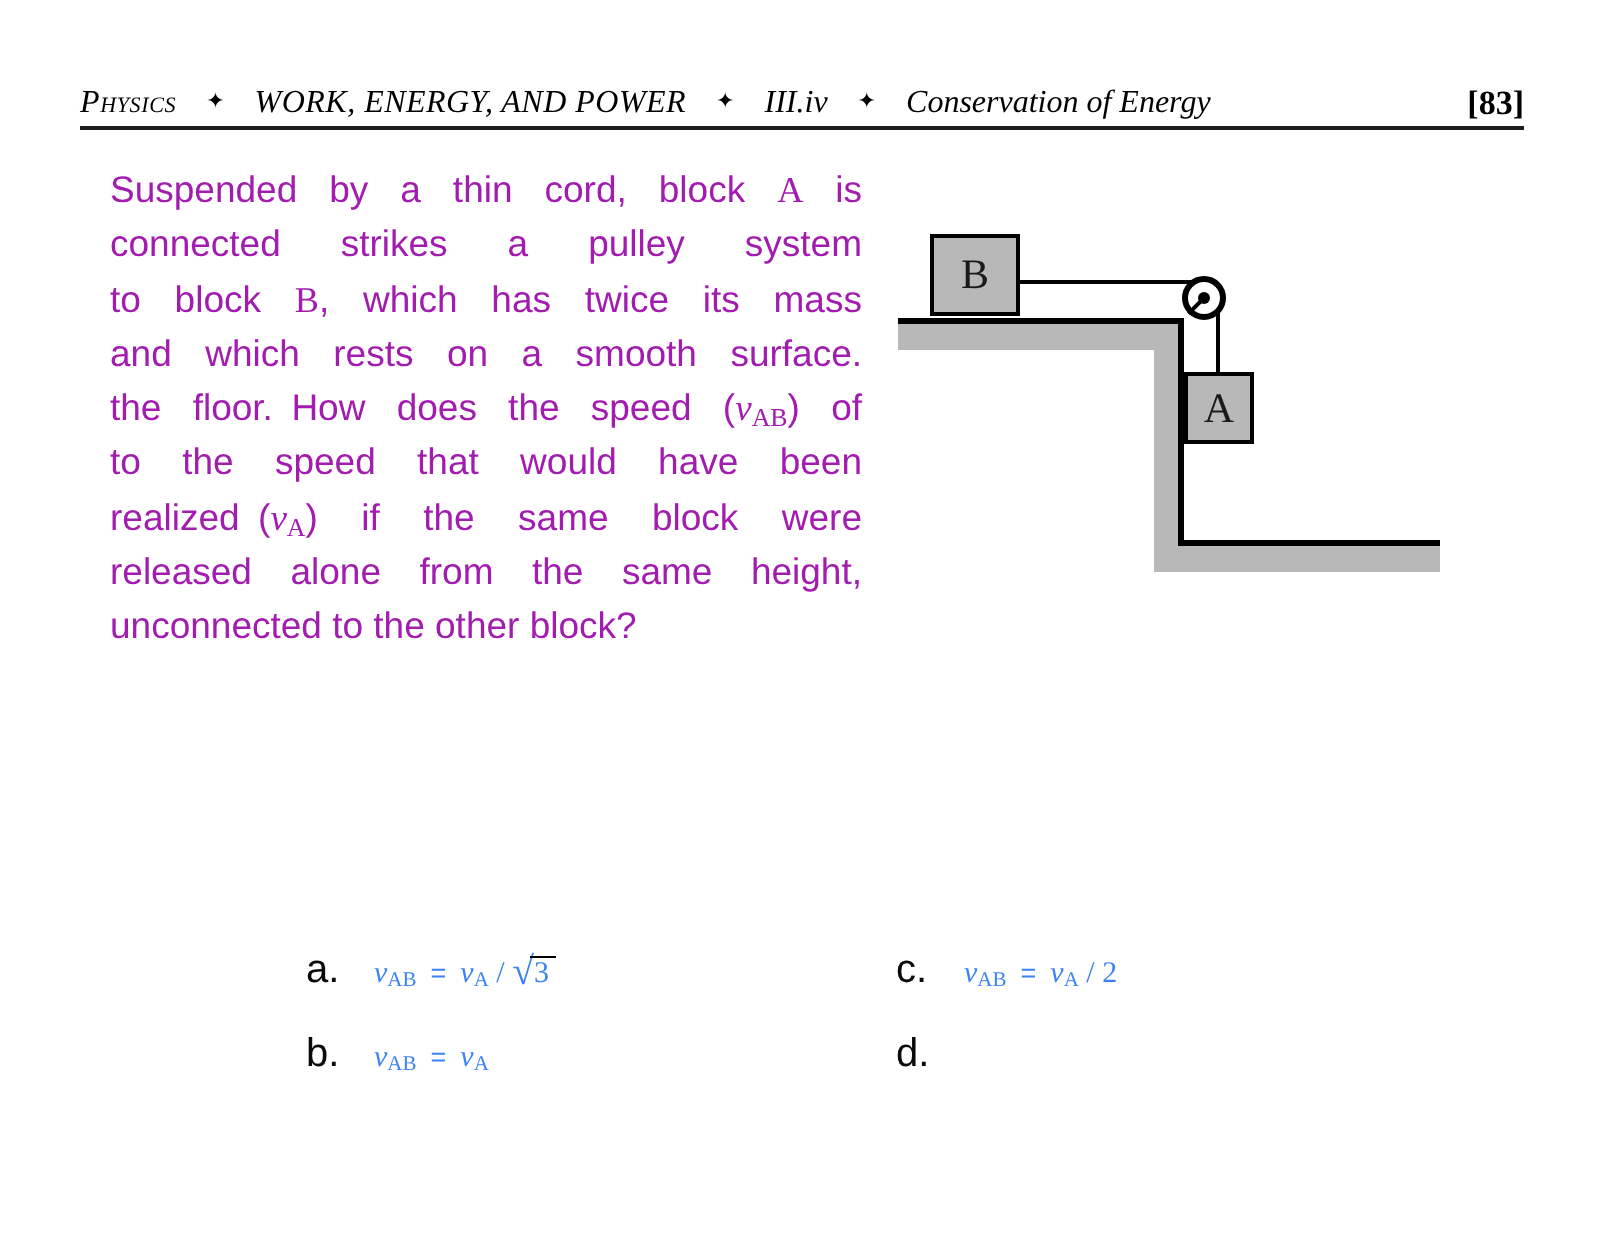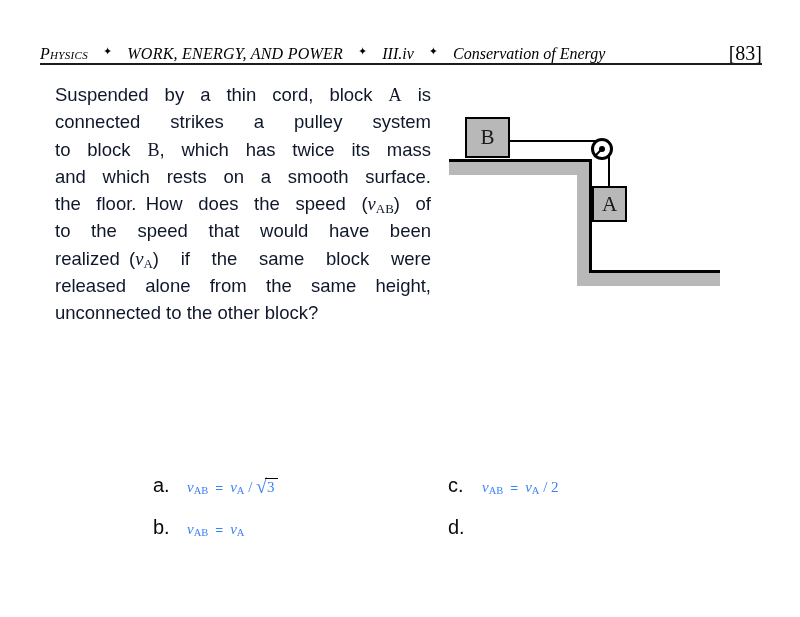--- a/index.html
+++ b/index.html
@@ -14,27 +14,27 @@
   
   .header{
     position:absolute; left:40px; right:38px; top:42px;
     display:flex; align-items:center; gap:15px;
     font-family:"Liberation Serif",serif; font-size:16px; font-style:italic;
     white-space:nowrap;
   }
   .h-subject{font-variant:small-caps; letter-spacing:0.02em;}
   .h-sep{font-style:normal; font-size:11px; transform:translateY(-2px);}
   .h-chapter{letter-spacing:0.015em;}
-  .h-page{margin-left:auto; font-style:normal; font-size:20px;}
+  .h-page{margin-left:auto; font-style:normal; font-size:17px;font-weight:bold;}
   .rule{position:absolute; left:40px; right:38px; top:63px; height:2px; background:#1c1c1c;}
   
   .problem{
     position:absolute; left:55px; top:81px; width:376px;
     font-family:"Liberation Sans",sans-serif; font-size:18.5px;
-    line-height:27.3px; color:#0f172a;
+    line-height:27.3px; color:#a21caf;
   }
   .pline{text-align:justify; text-align-last:justify; height:27.3px; overflow:visible;}
   .pline.last{text-align-last:left;}
   .seg-sc{font-family:"Liberation Serif",serif; font-size:0.98em;}
   .seg-vi{font-family:"Liberation Serif",serif; font-style:italic;}
   .seg-sub{font-family:"Liberation Serif",serif; font-style:normal; font-size:0.7em; vertical-align:-0.22em;margin-top:26px;}
   
   .diagram{position:absolute; left:440px; top:80px; width:320px; height:215px;}
   .diagram > div{position:absolute;}
   .d-top-gray{left:9px; top:82px; width:142px; height:13px; background:var(--surface_gray,#b8b8b8);}

